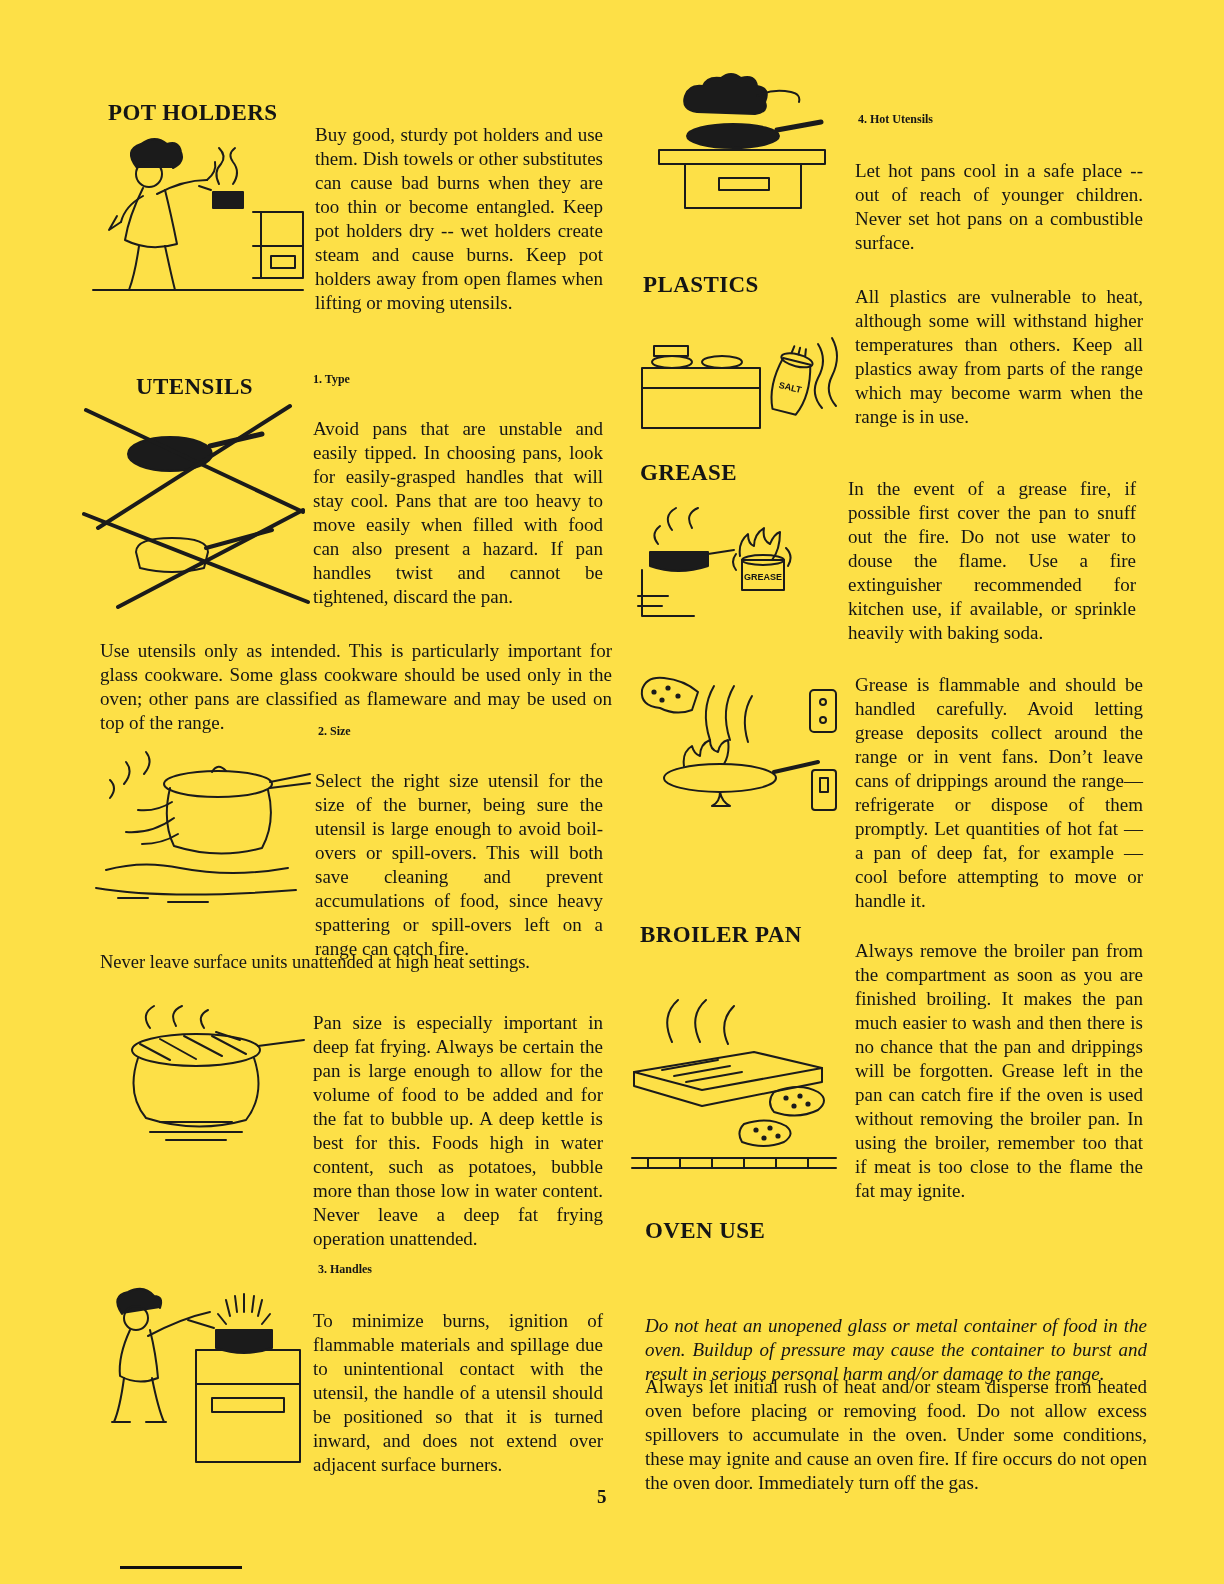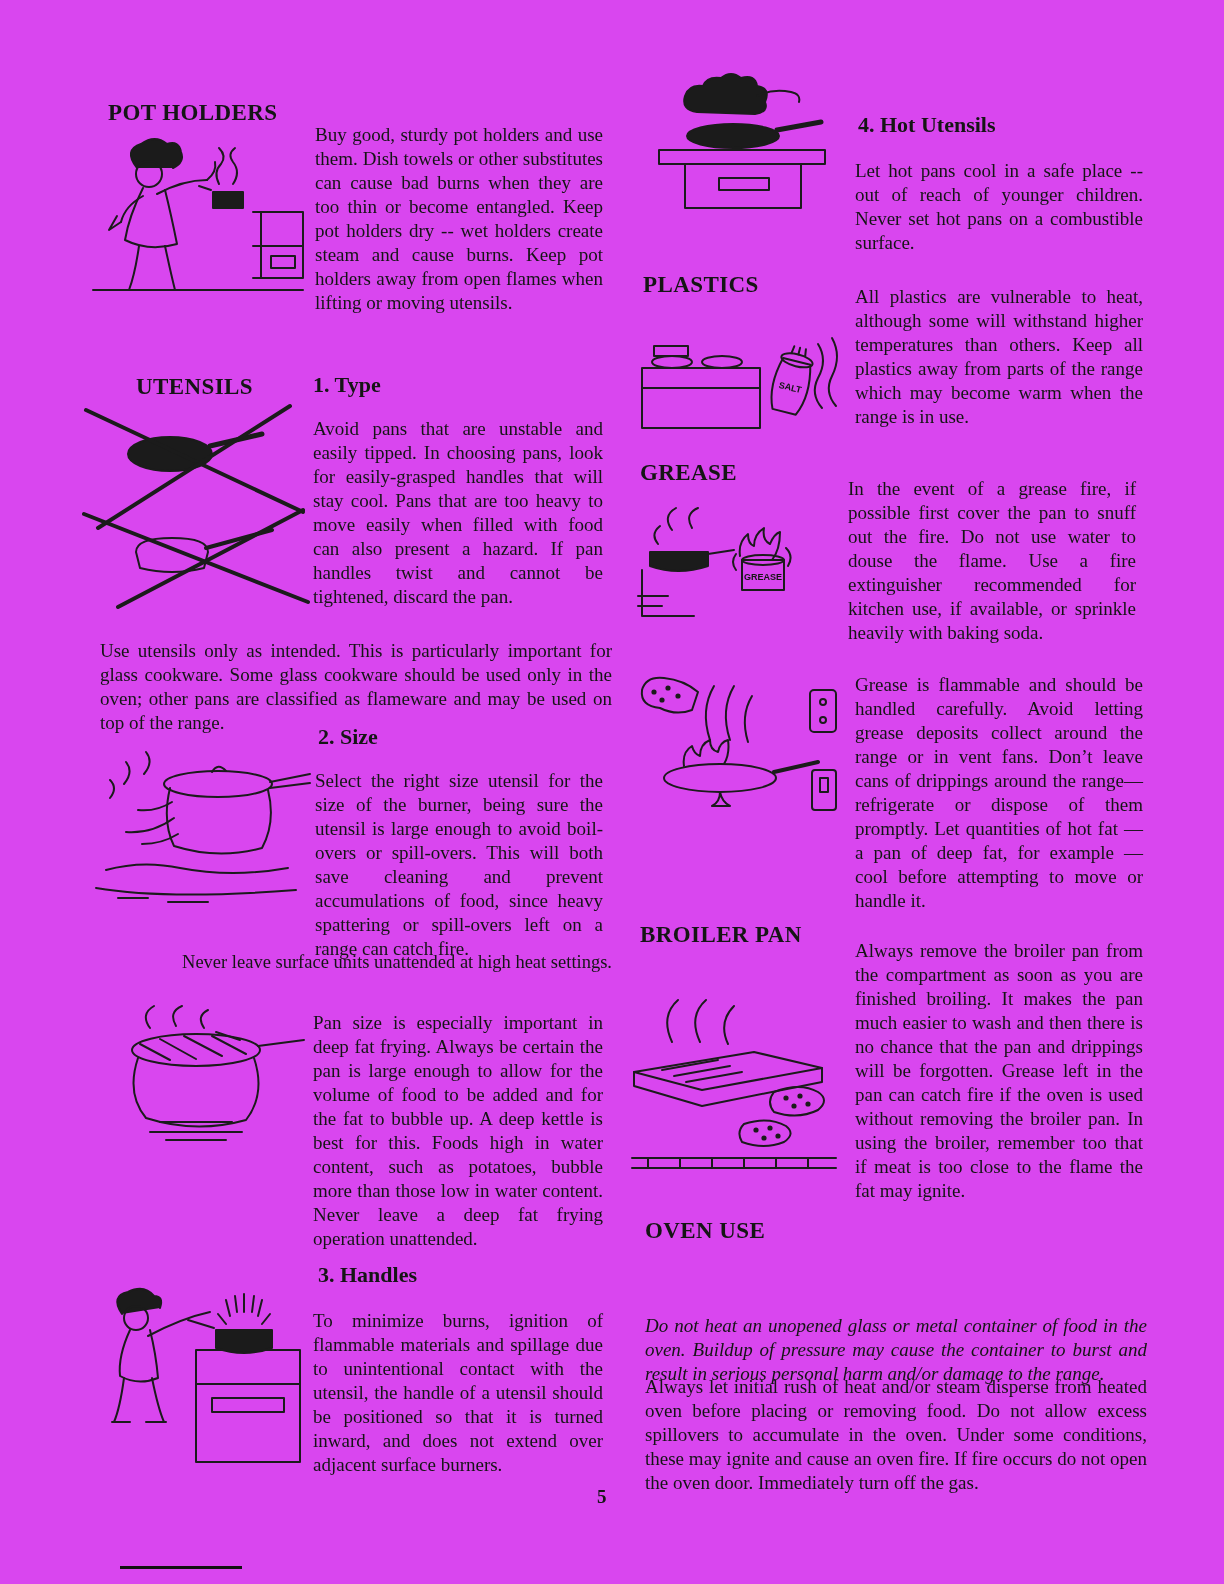--- a/index.html
+++ b/index.html
@@ -1,25 +1,25 @@
 <!DOCTYPE html>
 <html><head>
 <meta charset="utf-8">
 <style>
   html, body { margin:0; padding:0; background:#e9e9e9; }
   .page {
     position:relative; width:1224px; height:1584px; margin:0 auto;
-    background:#d946ef; color:#151515; overflow:hidden;
+    background:#fde047; color:#151515; overflow:hidden;
     font-family:"Liberation Serif","DejaVu Serif",serif;
   }
   .abs { position:absolute; }
   .heading { font-size:23px; font-weight:bold; letter-spacing:.4px; white-space:nowrap; }
-  .subhead { font-size:22px; font-weight:bold; white-space:nowrap;text-align:right; }
+  .subhead { font-size:12px; font-weight:bold; white-space:nowrap;text-align:right; }
   .body-text { font-size:19px; line-height:24px; text-align:justify; }
-  .note { font-size:18.5px; line-height:24px; text-align:right; }
+  .note { font-size:18.5px; line-height:24px; text-align:left; }
   .page-num { font-size:19px; font-weight:bold; }
   .rule { background:#101010; }
   svg.illu { display:block; overflow:visible; }
   .sketch { fill:none; stroke:#1b1b1b; stroke-width:2; stroke-linecap:round; stroke-linejoin:round; }
   .thick { stroke-width:4; }
   .illu-label { font-family:"Liberation Sans","DejaVu Sans",sans-serif; font-weight:bold; fill:#151515; stroke:none; }
 
   
   #pot-holders-heading { left:108px; top:100px; }
   #pot-holders-illu    { left:85px;  top:138px; }

